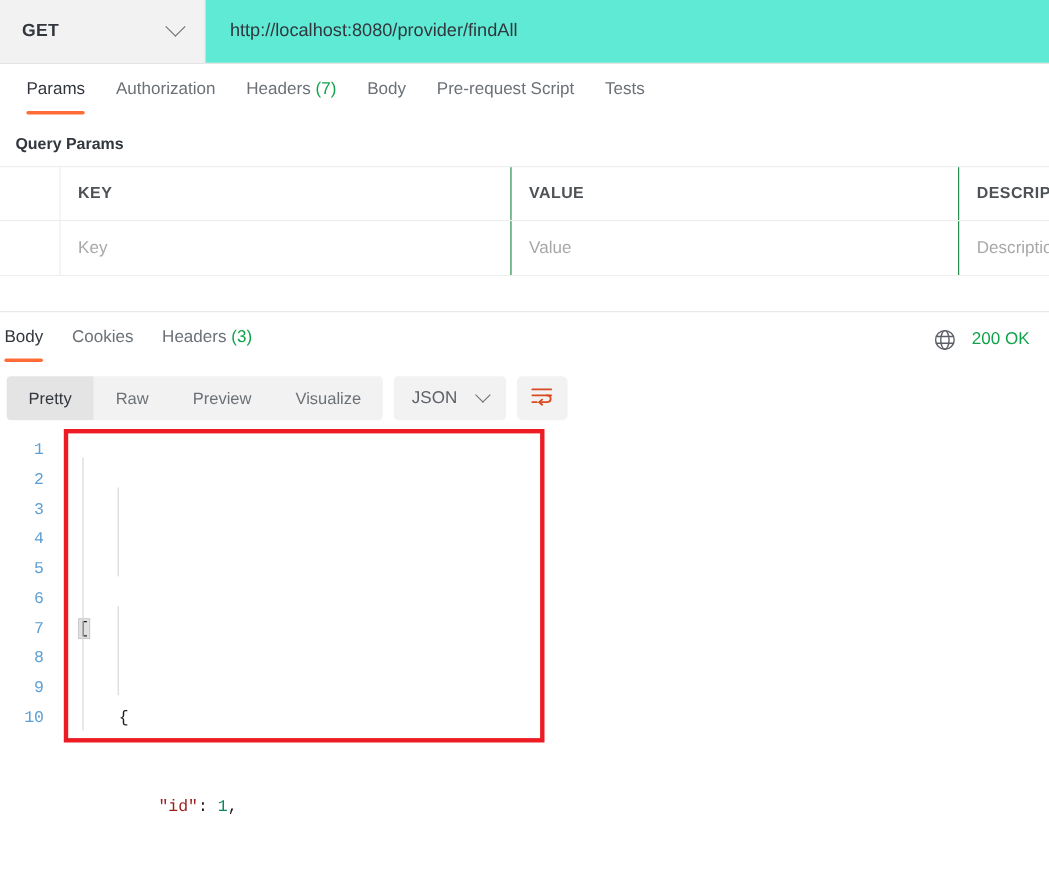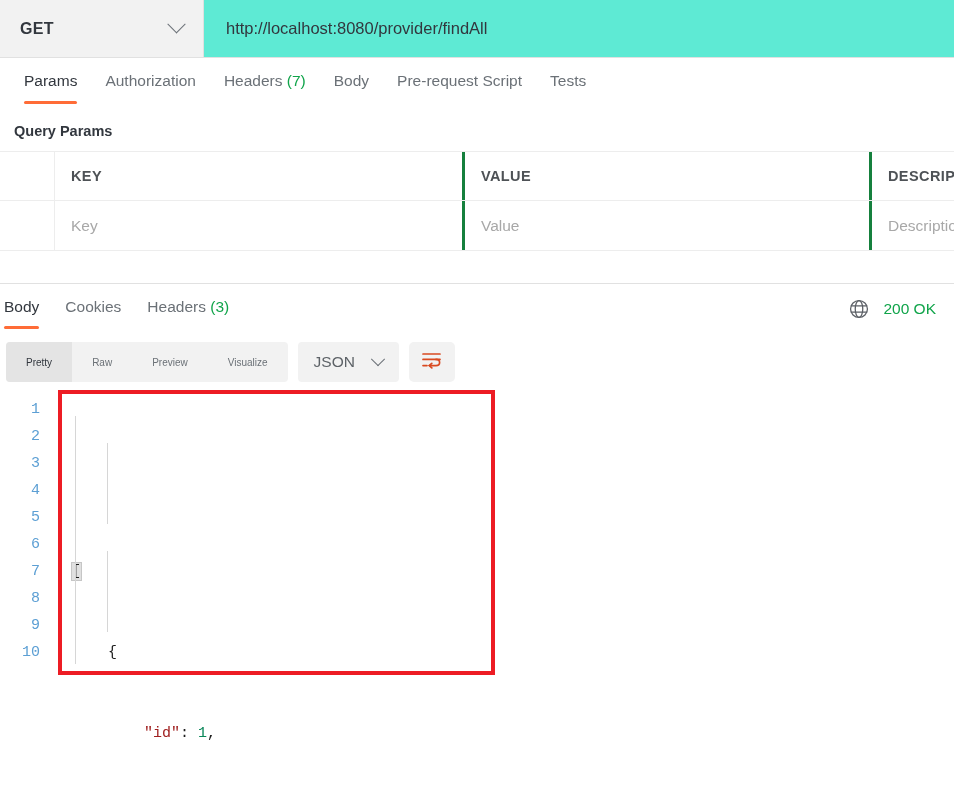--- a/index.html
+++ b/index.html
@@ -15,21 +15,21 @@
   
   .url-bar {
     position: relative;
     height: 58px;
     display: flex;
     align-items: stretch;
     background: #f2f2f2;
     border-bottom: 1px solid #e1e1e1;
   }
   .method-select {
-    width: 204px;
+    width: 187px;
     display: flex;
     align-items: center;
     justify-content: space-between;
     padding: 0 20px 0 20px;
     background: #f2f2f2;
     border-right: 1px solid #e0e0e0;
     cursor: pointer;
   }
   .method-label {
     font-size: 16px;
@@ -98,21 +98,21 @@
   .prow {
     display: flex;
     height: 49px;
     border-bottom: 1px solid #ededed;
   }
   .prow:last-child { border-bottom: none; }
   .pcell {
     display: flex;
     align-items: center;
     padding-left: 16px;
-    border-right: 3px solid #15803d;
+    border-right: 1px solid #15803d;
     overflow: hidden;
     white-space: nowrap;
   }
   .pcell.check { width: 55px; padding: 0; border-right: 1px solid #ededed; }
   .pcell.key { width: 410px; }
   .pcell.value { width: 407px; }
   .pcell.desc { flex: 1; border-right: none; }
   .phead {
     font-size: 14.5px;
     font-weight: 700;
@@ -185,21 +185,21 @@
     display: flex;
     background: #f2f2f2;
     border-radius: 4px;
     overflow: hidden;
     height: 40px;
   }
   .seg {
     display: flex;
     align-items: center;
     padding: 0 20px;
-    font-size: 10px;
+    font-size: 15px;
     color: #6b7177;
     cursor: pointer;
     white-space: nowrap;
   }
   .seg.active {
     background: #e4e4e4;
     color: #32373e;
   }
   .json-select {
     display: flex;

